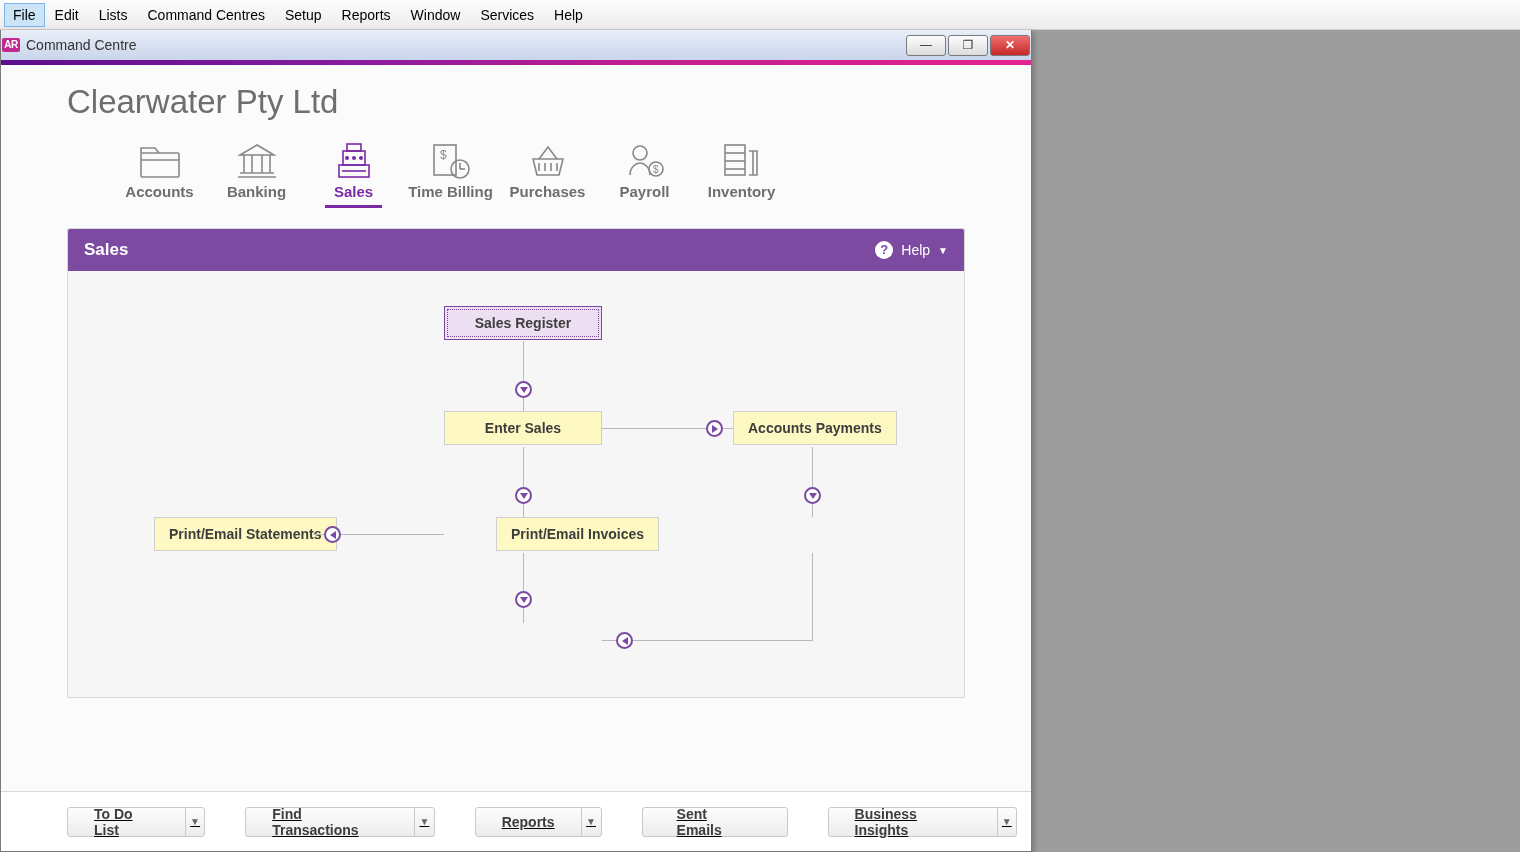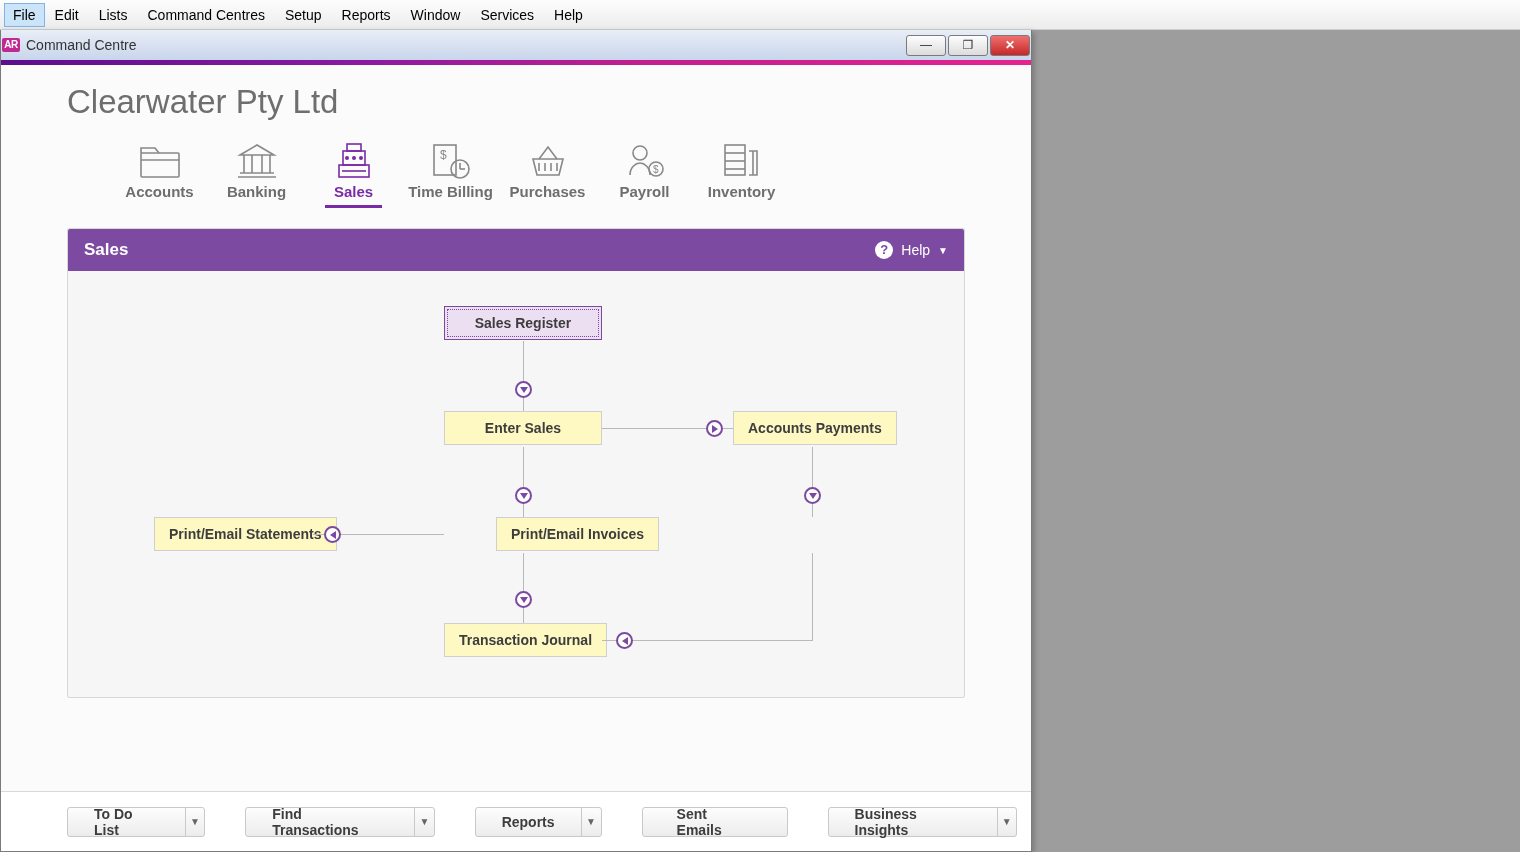--- a/index.html
+++ b/index.html
@@ -48,21 +48,21 @@
 .fbox.selected { background:#eddff2; border:1px solid #7b4aa0; outline:1px dotted #7b4aa0; outline-offset:-4px; }
 
 .conn-line { position:absolute; background:#b9b9b9; }
 .conn-dot { position:absolute; width:17px; height:17px; border-radius:50%; background:#fff; border:2px solid #7b4aa0; display:flex; align-items:center; justify-content:center; }
 .conn-dot::after { content:""; width:0; height:0; }
 .conn-dot.down::after { border-left:4px solid transparent; border-right:4px solid transparent; border-top:6px solid #7b4aa0; }
 .conn-dot.left::after { border-top:4px solid transparent; border-bottom:4px solid transparent; border-right:6px solid #7b4aa0; }
 .conn-dot.right::after { border-top:4px solid transparent; border-bottom:4px solid transparent; border-left:6px solid #7b4aa0; }
 
 
-.bottombar { position:absolute; bottom:0; left:0; right:0; height:60px; background:#fff; border-top:1px solid #d9d9d9; display:flex; align-items:center; padding:0 14px; gap:40px; padding-left:66px;}
+.bottombar { position:absolute; bottom:0; left:0; right:0; height:60px; background:#fff; border-top:1px solid #d9d9d9; display:flex; align-items:center; padding:0 14px; gap:40px; padding-left:66px;text-decoration:underline;}
 .dropbtn { background:linear-gradient(#fdfdfd,#ececec); border:1px solid #c9c9c9; border-radius:3px; height:30px; display:flex; align-items:center; font-size:14px; font-weight:600; color:#3d3d3d; }
 .dropbtn .txt { padding:0 26px; }
 .dropbtn .arr { width:20px; border-left:1px solid #c9c9c9; text-align:center; font-size:10px; color:#666; line-height:28px;}
 .dropbtn.noarr .txt { padding:0 34px; }
 </style>
 </head>
 <body>
 
 <div class="menubar">
   <div class="item active">File</div>
@@ -191,21 +191,20 @@
         </div>
       </div>
 
       <div class="flowarea">
 
         <div class="fbox selected" style="left:376px; top:35px;">Sales Register</div>
         <div class="fbox" style="left:376px; top:140px;">Enter Sales</div>
         <div class="fbox" style="left:665px; top:140px;">Accounts Payments</div>
         <div class="fbox" style="left:86px; top:246px;">Print/Email Statements</div>
         <div class="fbox" style="left:388px; top:246px;margin-left:40px;">Print/Email Invoices</div>
-        <div class="fbox" style="left:376px; top:352px;">Transaction Journal</div>
 
         <div class="conn-line" style="left:455px; top:70px; width:1px; height:70px;"></div>
         <div class="conn-dot down" style="left:447px; top:110px;"></div>
         <div class="conn-line" style="left:455px; top:176px; width:1px; height:70px;"></div>
         <div class="conn-dot down" style="left:447px; top:216px;"></div>
         <div class="conn-line" style="left:455px; top:282px; width:1px; height:70px;"></div>
         <div class="conn-dot down" style="left:447px; top:320px;"></div>
 
         <div class="conn-line" style="left:534px; top:157px; width:131px; height:1px;"></div>
         <div class="conn-dot right" style="left:638px; top:149px;"></div>

